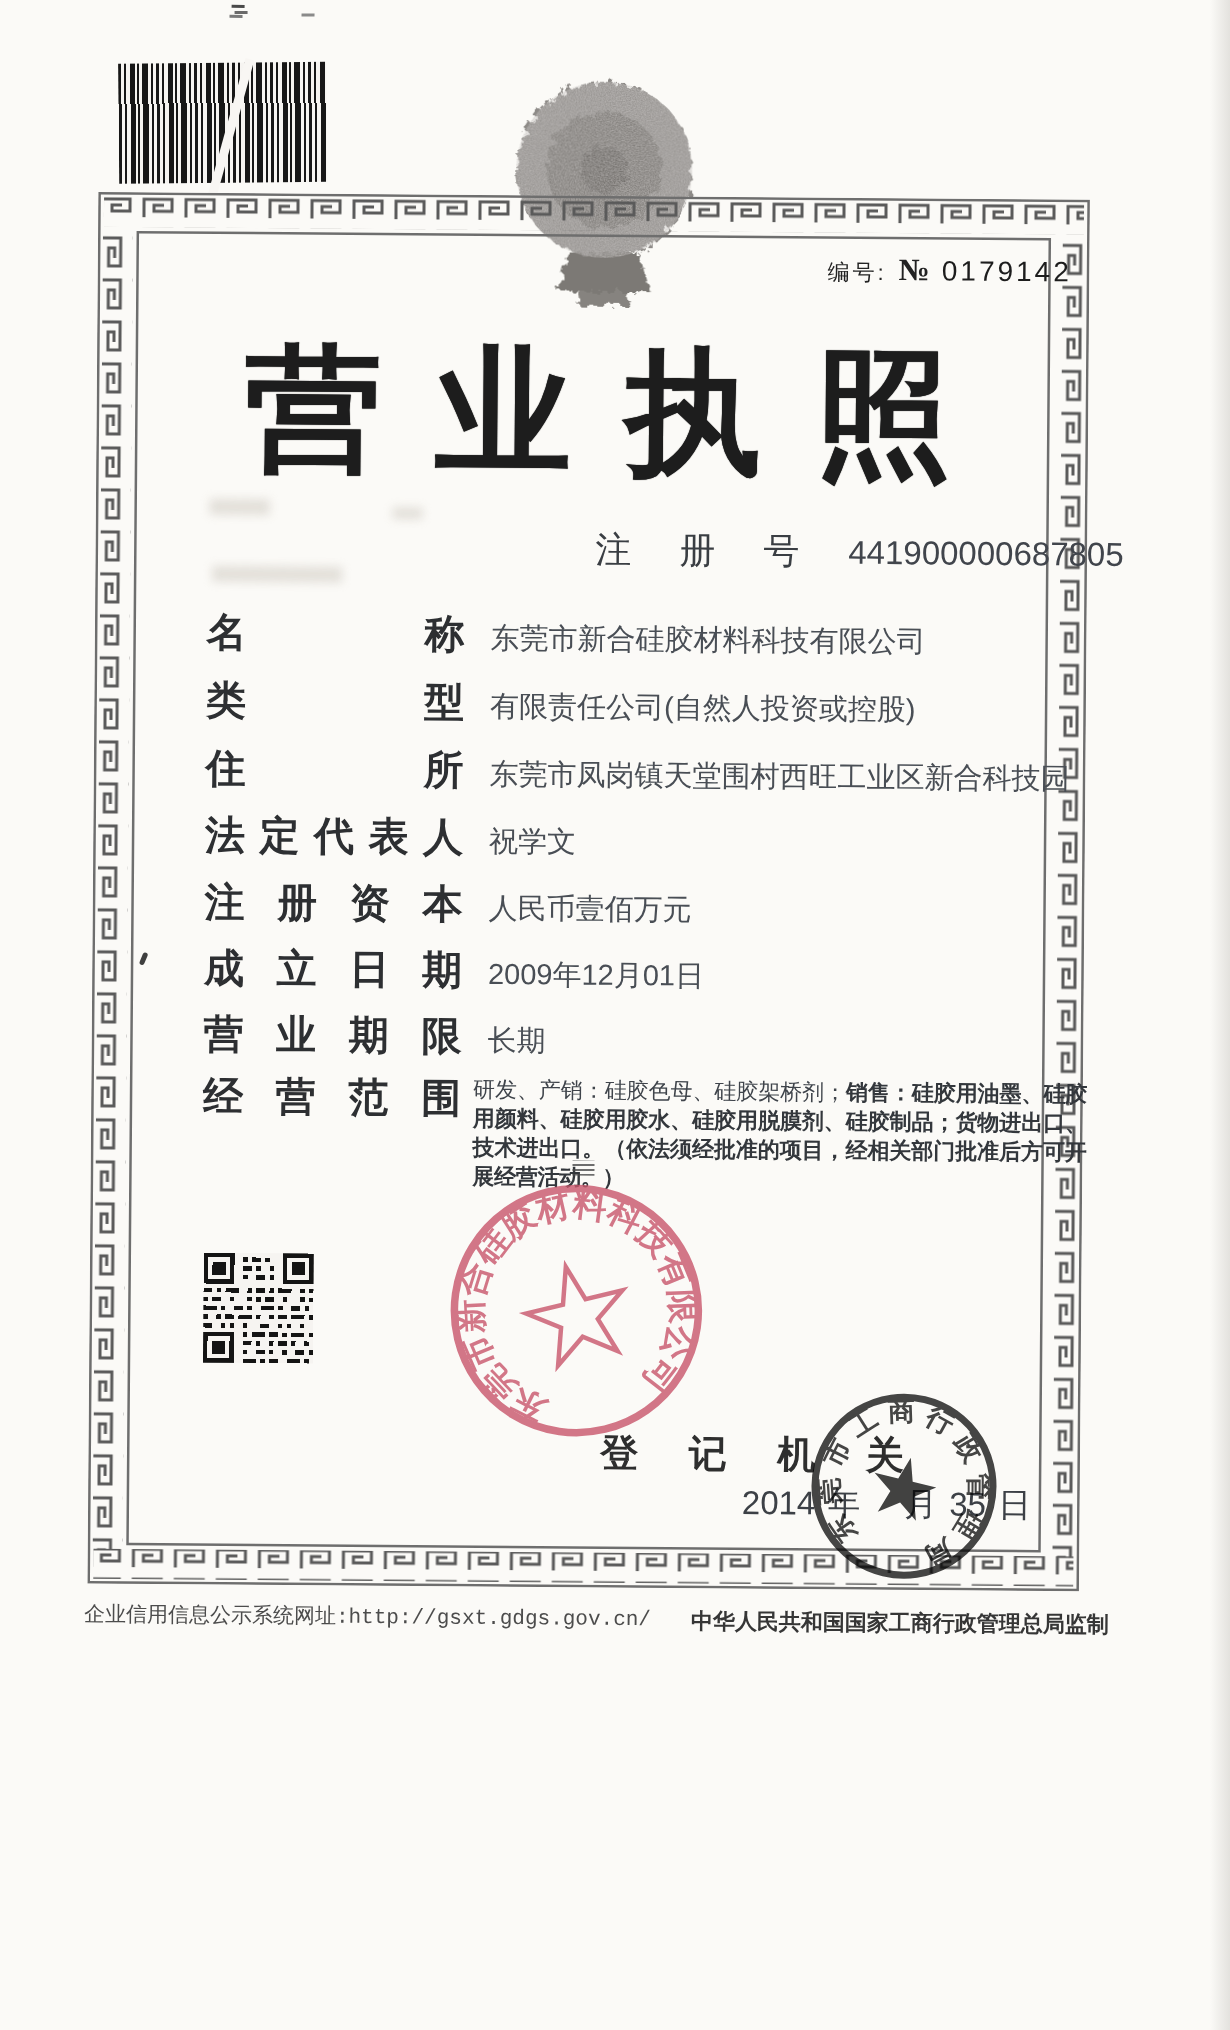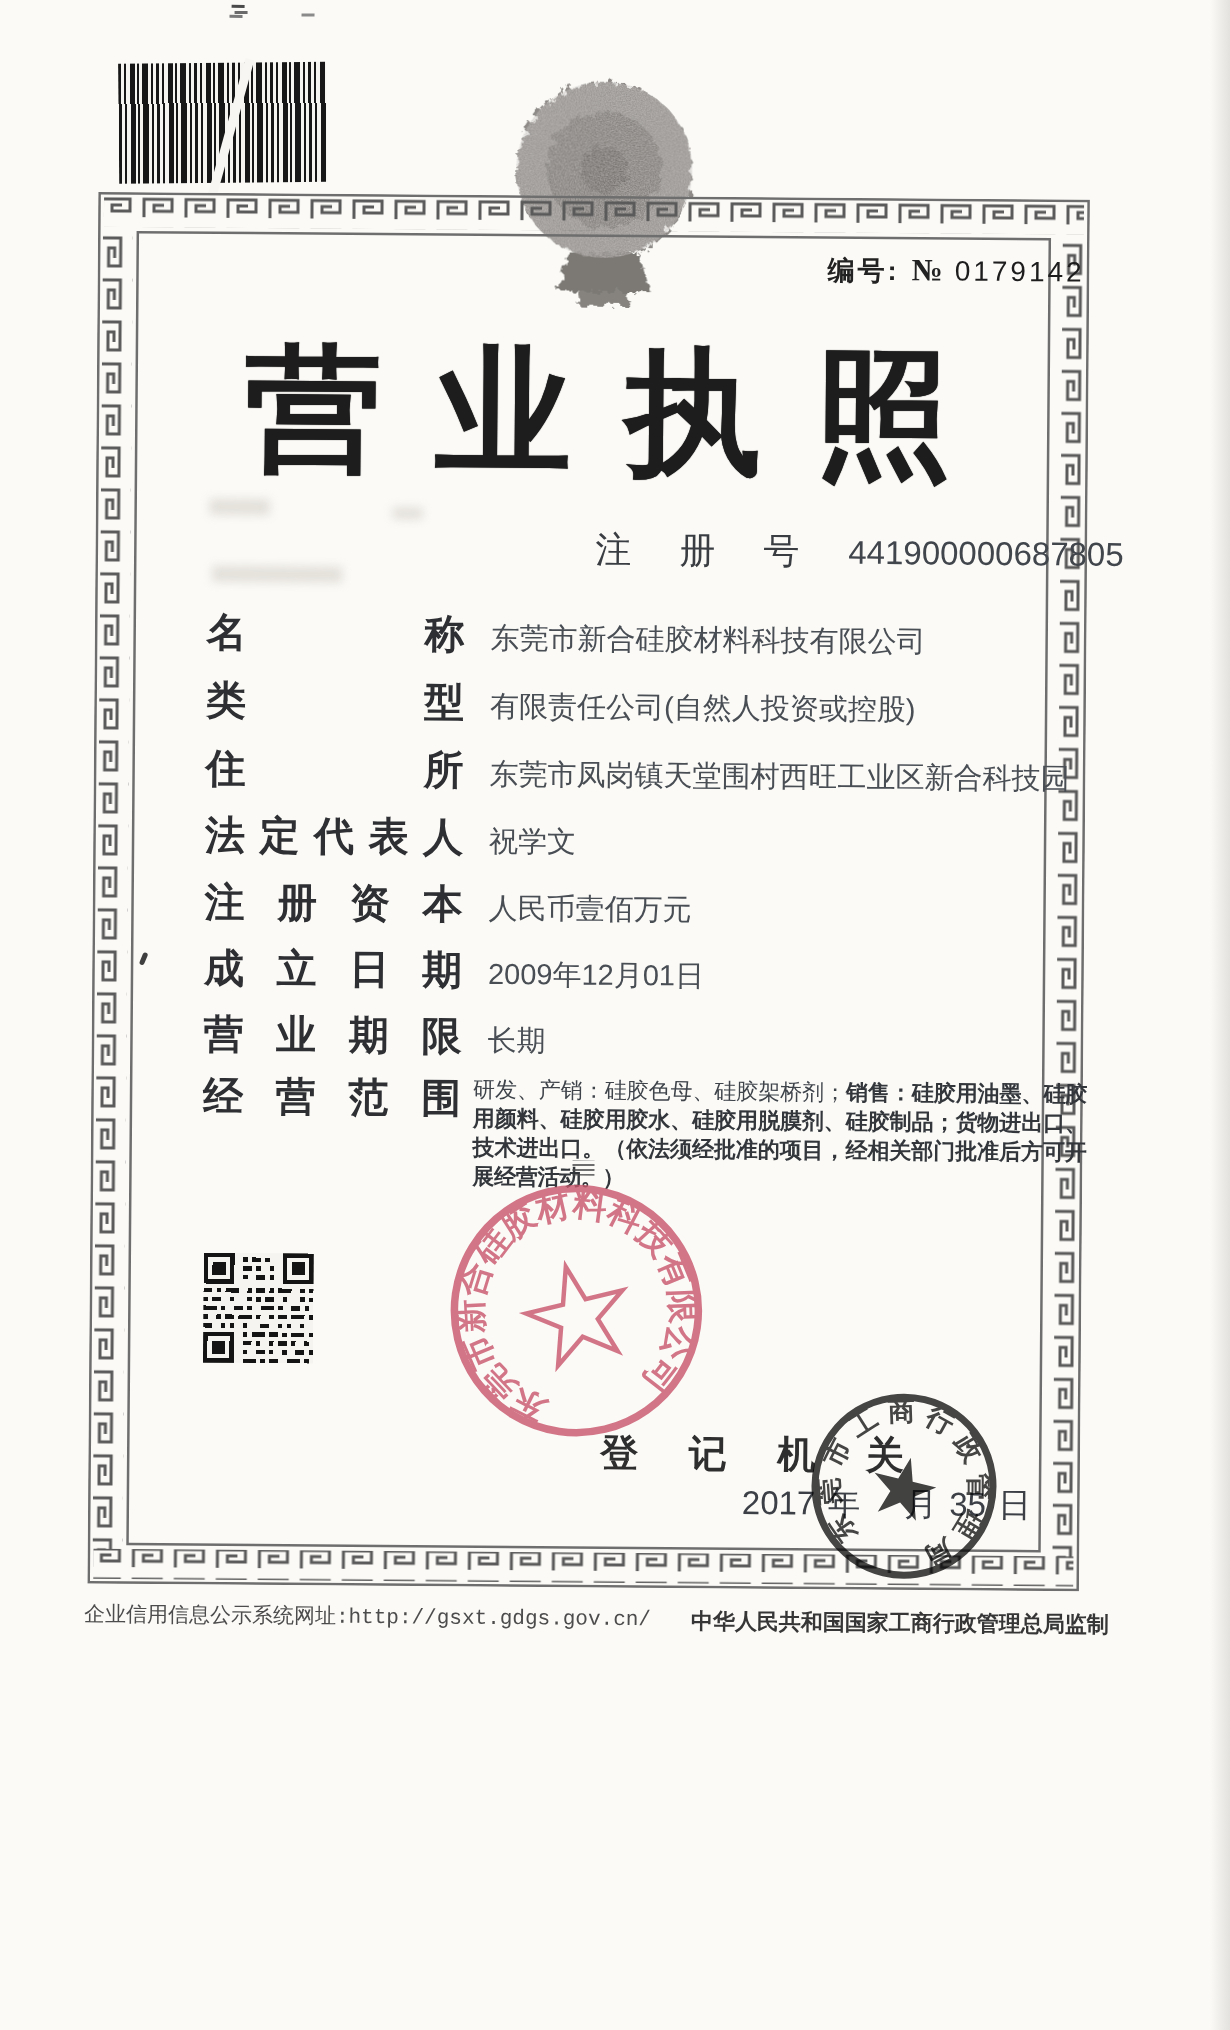--- a/index.html
+++ b/index.html
@@ -25,21 +25,21 @@
       #171717 24px 30px,#f6f4f1 30px 33px,#171717 33px 35px,#f6f4f1 35px 38px);}
   .barcode::after{content:"";position:absolute;left:52%;top:-6px;width:9px;height:140px;
     background:#f8f6f3;transform:rotate(16deg);}
   .emblem{position:absolute;left:498px;top:70px;width:212px;height:238px;}
 
   
   .frame{position:absolute;left:98px;top:192px;}
 
   
   .serial{position:absolute;left:828px;top:246px;display:flex;gap:12px;align-items:baseline;color:#222;}
-  .serial .s-label{font-size:27px;letter-spacing:3px;font-weight:bold;}
+  .serial .s-label{font-size:22px;letter-spacing:3px;}
   .serial .s-numero{font-size:31px;font-weight:bold;font-family:"Liberation Serif","DejaVu Serif",serif;}
   .serial .s-number{font-size:28px;letter-spacing:3px;color:#1d1d1d;}
 
   .title{position:absolute;left:150px;top:318px;width:900px;text-align:center;
     font-size:136px;font-weight:900;color:#1d1d1d;letter-spacing:54px;text-indent:54px;
     text-shadow:0 0 1px #000;}
 
   .regno{position:absolute;left:598px;top:522px;display:flex;align-items:baseline;gap:30px;}
   .regno-label{font-size:36px;letter-spacing:19px;color:#3a3e43;font-weight:500;}
   .regno-value{font-size:33px;letter-spacing:0px;color:#41454c;}
@@ -223,21 +223,21 @@
     </defs>
     <circle cx="141" cy="141" r="122" fill="none" stroke="#c9566b" stroke-width="7.5"></circle>
     <path d="M0,-52 L11.6,-16 L49.5,-16 L18.9,6.1 L30.6,42 L0,19.9 L-30.6,42 L-18.9,6.1 L-49.5,-16 L-11.6,-16 Z" transform="translate(141,148)" fill="none" stroke="#c9566b" stroke-width="4.5"></path>
     <text fill="#c9566b" font-size="34" font-weight="700">
       <textPath href="#redArc" startOffset="0" textLength="500" lengthAdjust="spacing">东莞市新合硅胶材料科技有限公司</textPath>
     </text>
   </svg>
 
   <div class="registrar">登 记 机 关</div>
   <div class="issue-date">
-    <span>2017</span>
+    <span>2014</span>
     <span class="gap-s"></span>
     <span>年</span>
     <span class="gap-m"></span>
     <span>月</span>
     <span class="gap-s"></span>
     <span>35</span>
     <span class="gap-s"></span>
     <span>日</span>
   </div>
 

